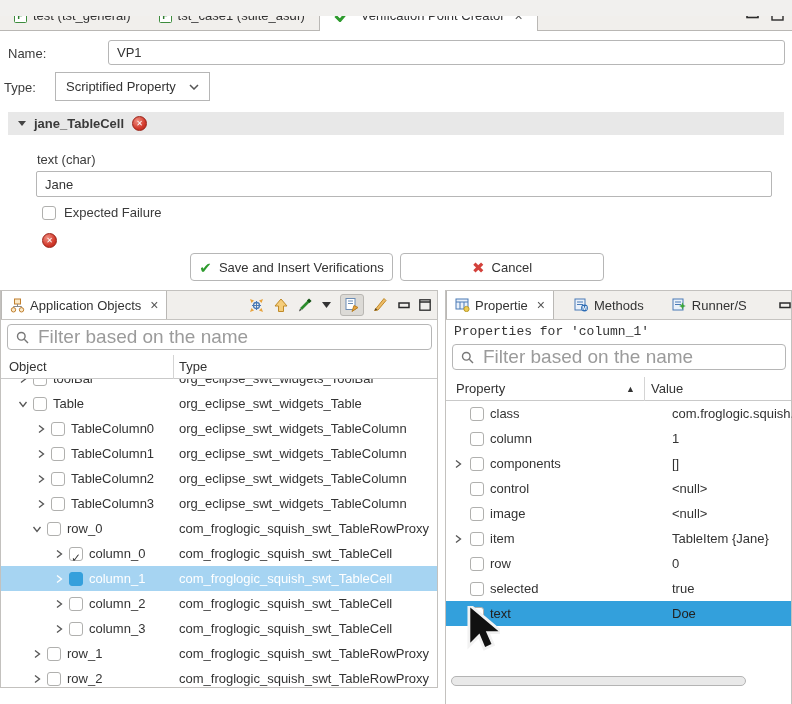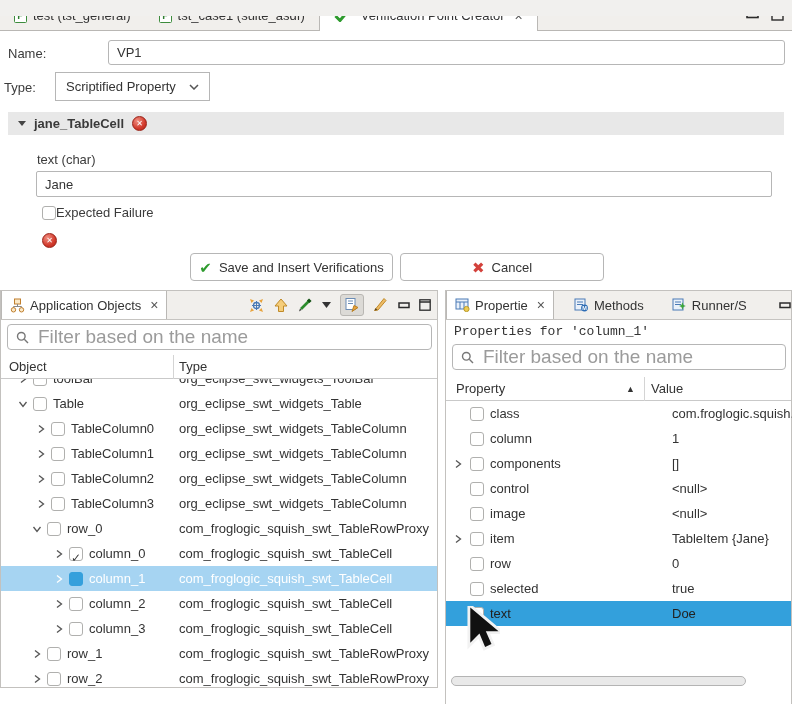--- a/index.html
+++ b/index.html
@@ -107,21 +107,21 @@
 
 <div class="abs sechead" style="left:8px;top:112px;width:776px;height:23px;">
   <span class="tri-down"></span>
   <span class="title">jane_TableCell</span>
   <span class="erricon">✕</span>
 </div>
 
 <span class="abs lbl" style="left:37px;top:152px;">text (char)</span>
 <input class="abs tfield" style="left: 36px; top: 171px; width: 736px; height: 26px; border-radius: 2px;" value="Jane">
 
-<div class="abs" style="left:42px;top:205px;display:flex;align-items:center;">
+<div class="abs" style="left:42px;top:205px;display:flex;align-items:center;gap:8px;">
   <span class="cb"></span>
   <span class="lbl">Expected Failure</span>
 </div>
 
 <span class="abs erricon" style="left:42px;top:233px;">✕</span>
 
 <div class="abs btn" style="left:190px;top:253px;width:203px;height:28px;">
   <span class="okmark">✔</span>
   <span>Save and Insert Verifications</span>
 </div>

